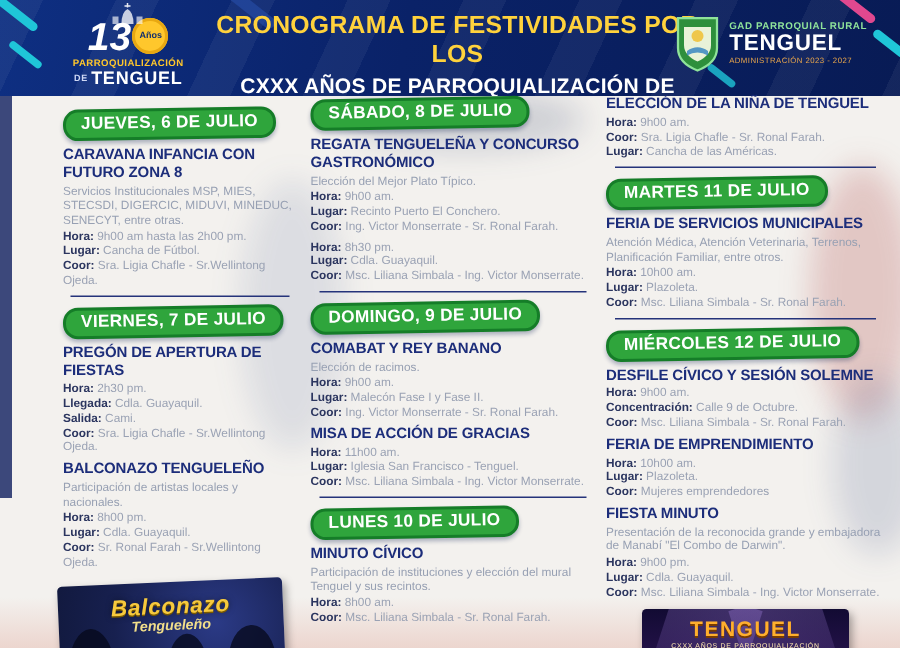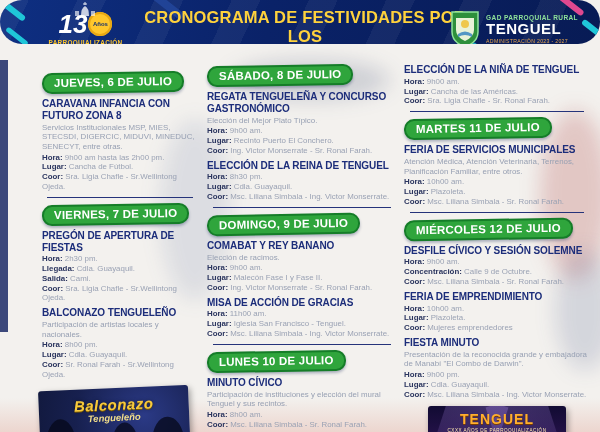--- a/index.html
+++ b/index.html
@@ -1,23 +1,23 @@
 <!DOCTYPE html>
 <html><head>
 <meta charset="utf-8">
 <style>
   * { margin:0; padding:0; box-sizing:border-box; }
   body { font-family:"Liberation Sans", sans-serif; background:#888; }
   .page { position:relative; width:600px; height:432px; overflow:hidden;
           background:#f3f1ee; }
 
   
-  .hdr { position:absolute; left:0; top:0; width:600px; height:44px;
+  .hdr { position:absolute; left:0; top:0; width:600px; height:64px;
          background:linear-gradient(100deg,#0e2f82 0%,#0a2268 45%,#081b55 100%);
-         overflow:hidden;border-radius:29px; }
+         overflow:hidden; }
   .hdr::before { content:""; position:absolute; inset:0;
          background:repeating-linear-gradient(115deg, rgba(255,255,255,.05) 0 26px, rgba(255,255,255,0) 26px 70px); }
   .stripe { position:absolute; border-radius:4px; }
   .s-teal { background:#1fc6d8; }
   .s-pink { background:#e0488f; }
   .s-blue { background:#2a53b4; }
   .hdr-title { position:absolute; left:130px; top:8px; width:350px; text-align:center; }
   .hdr-t1 { color:#ffd23c; font-weight:bold; font-size:16.5px; letter-spacing:.2px; }
   .hdr-t2 { color:#ffffff; font-weight:bold; font-size:14px; margin-top:3px; letter-spacing:.2px; }
 
@@ -182,21 +182,20 @@
       <div>
         <div class="day-wrap"><span class="day-pill">SÁBADO, 8 DE JULIO</span></div>
         <div class="event">
           <div class="ev-title">REGATA TENGUELEÑA Y CONCURSO GASTRONÓMICO</div>
           <div class="ev-desc">Elección del Mejor Plato Típico.</div>
           <div class="field"><b>Hora:</b><span> 9h00 am.</span></div>
           <div class="field"><b>Lugar:</b><span> Recinto Puerto El Conchero.</span></div>
           <div class="field"><b>Coor:</b><span> Ing. Victor Monserrate - Sr. Ronal Farah.</span></div>
         </div>
         <div class="event">
-          <div class="ev-title">ELECCIÓN DE LA REINA DE TENGUEL</div>
           <div class="field"><b>Hora:</b><span> 8h30 pm.</span></div>
           <div class="field"><b>Lugar:</b><span> Cdla. Guayaquil.</span></div>
           <div class="field"><b>Coor:</b><span> Msc. Liliana Simbala - Ing. Victor Monserrate.</span></div>
         </div>
         <div class="divider"></div>
         <div class="day-wrap"><span class="day-pill">DOMINGO, 9 DE JULIO</span></div>
         <div class="event">
           <div class="ev-title">COMABAT Y REY BANANO</div>
           <div class="ev-desc">Elección de racimos.</div>
           <div class="field"><b>Hora:</b><span> 9h00 am.</span></div>
@@ -217,22 +216,22 @@
           <div class="field"><b>Hora:</b><span> 8h00 am.</span></div>
           <div class="field"><b>Coor:</b><span> Msc. Liliana Simbala -  Sr. Ronal Farah.</span></div>
         </div>
       </div>
     </div>
   <div class="col col3">
       <div>
         <div class="event">
           <div class="ev-title">ELECCIÓN DE LA NIÑA DE TENGUEL</div>
           <div class="field"><b>Hora:</b><span> 9h00 am.</span></div>
+          <div class="field"><b>Coor:</b><span> Sra. Ligia Chafle -  Sr. Ronal Farah.</span></div>
           <div class="field"><b>Lugar:</b><span> Cancha de las Américas.</span></div>
-          <div class="field"><b>Coor:</b><span> Sra. Ligia Chafle -  Sr. Ronal Farah.</span></div>
         </div>
         <div class="divider"></div>
         <div class="day-wrap"><span class="day-pill">MARTES 11 DE JULIO</span></div>
         <div class="event">
           <div class="ev-title">FERIA DE SERVICIOS MUNICIPALES</div>
           <div class="ev-desc">Atención Médica, Atención Veterinaria, Terrenos, Planificación Familiar, entre otros.</div>
           <div class="field"><b>Hora:</b><span> 10h00 am.</span></div>
           <div class="field"><b>Lugar:</b><span> Plazoleta.</span></div>
           <div class="field"><b>Coor:</b><span> Msc. Liliana Simbala - Sr. Ronal Farah.</span></div>
         </div>

